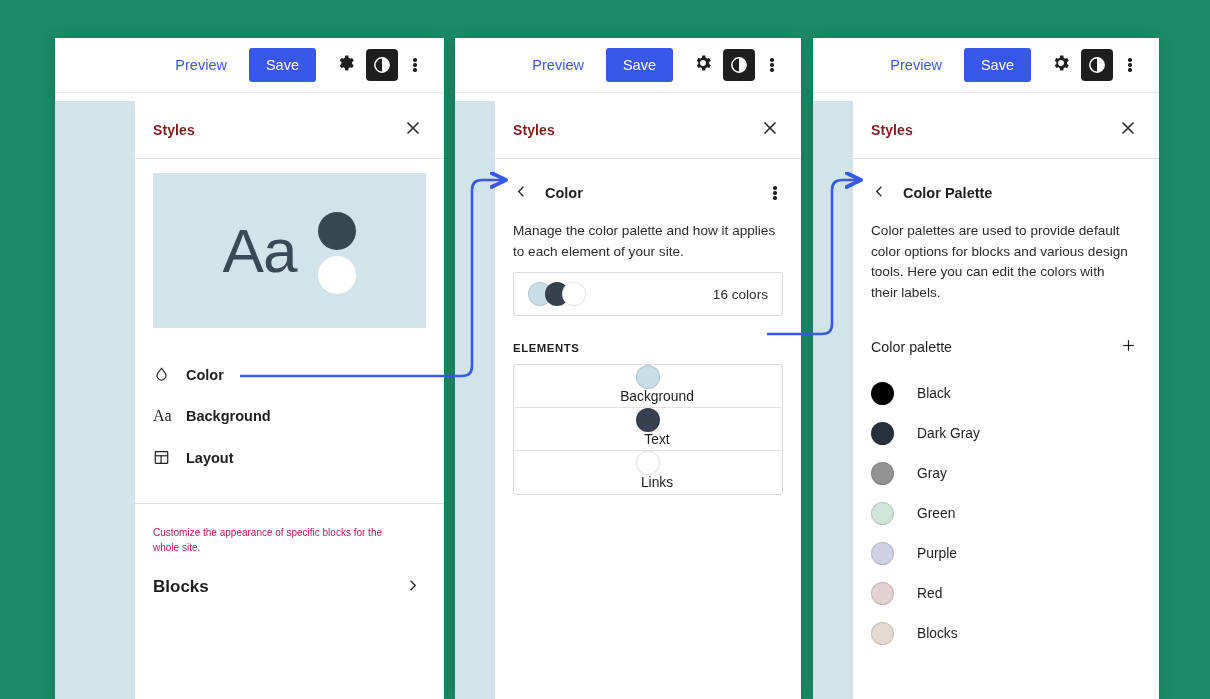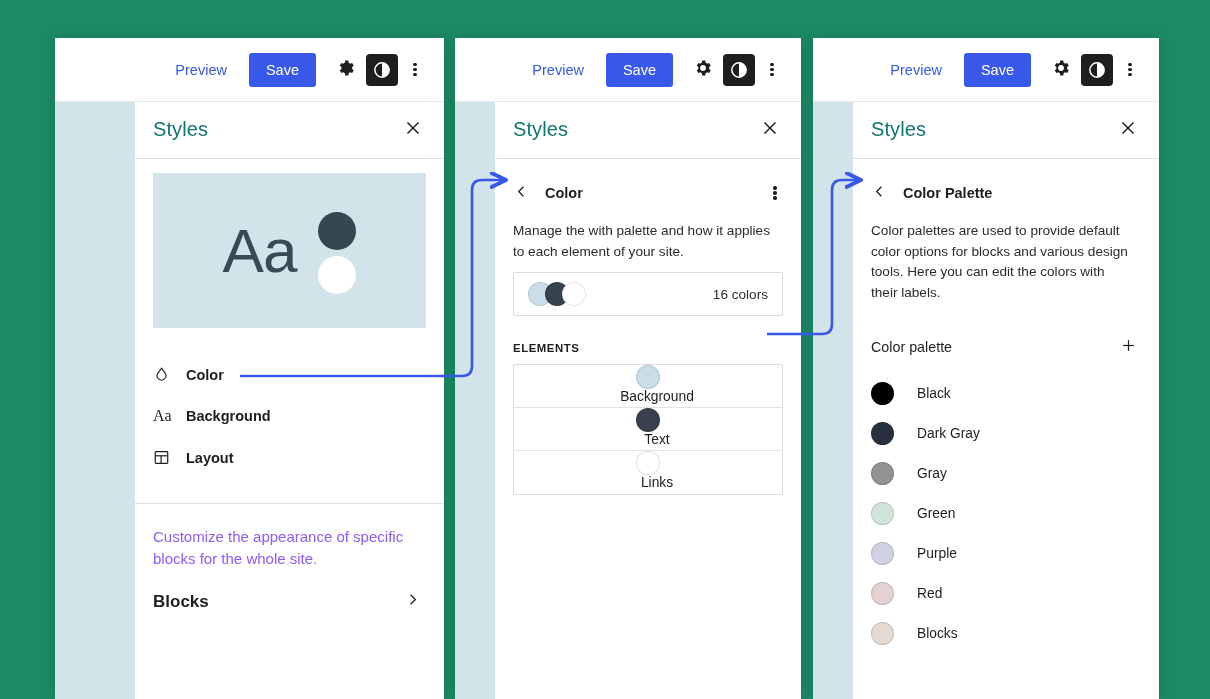--- a/index.html
+++ b/index.html
@@ -24,21 +24,21 @@
     background: #ffffff;
     overflow: hidden;
     box-shadow: 0 0 14px rgba(0,0,0,0.13);
   }
   #panel-1 { left: 55px;  width: 389px; z-index: 3; }
   #panel-2 { left: 455px; width: 346px; z-index: 2; }
   #panel-3 { left: 813px; width: 346px; z-index: 1; }
 
   
   .toolbar {
-    height: 64px;
+    height: 55px;
     background: #fff;
     border-bottom: 1px solid #e8e8e8;
     display: flex;
     align-items: center;
     justify-content: flex-end;
     padding-right: 16px;
     gap: 0px;
     position: relative;
     z-index: 5;
   }
@@ -110,23 +110,23 @@
 
   
   .styles-head {
     height: 58px;
     border-bottom: 1px solid #e0e0e0;
     display: flex;
     align-items: center;
     padding: 0 16px 0 18px;
   }
   .styles-title {
-    font-size: 20px;
-    font-weight: 400;
-    color: #0f766e;
+    font-size: 14px;
+    font-weight: 700;
+    color: #7f1d1d;
     flex: 1;
     letter-spacing: .1px;
   }
   .close-x {
     width: 30px; height: 30px;
     display: flex; align-items: center; justify-content: center;
     cursor: pointer;
     color: #1e1e1e;
   }
 
@@ -185,22 +185,22 @@
   .nav-row .lbl {
     font-size: 14.5px;
     font-weight: 700;
     color: #1e1e1e;
     margin-left: 9px;
   }
   .divider { height: 1px; background: #e0e0e0; margin-top: 25px; }
 
   .blocks-sec { padding: 22px 18px 0 18px; }
   .blocks-desc {
-    font-size: 15px;
-    color: #8b5cf6;
+    font-size: 10px;
+    color: #be185d;
     line-height: 1.45;
     max-width: 255px;
   }
   .blocks-row {
     display: flex; align-items: center; justify-content: space-between;
     margin-top: 22px; cursor: pointer; padding-right: 6px;
   }
   .blocks-label { font-size: 17px; font-weight: 700; color: #1e1e1e; text-align: center; }
 
   
@@ -461,21 +461,21 @@
         <span class="nav-title">Color</span>
         <span class="tb-icon" style="width:24px;">
           <span>
             <i class="kebab-dot"></i>
               <i class="kebab-dot"></i>
               <i class="kebab-dot"></i>
           </span>
         </span>
       </div>
 
-      <div class="desc">Manage the with palette and how it applies to each element of your site.</div>
+      <div class="desc">Manage the color palette and how it applies to each element of your site.</div>
 
 
       <div class="box">
         <div class="palette-row" id="p2-palette-row">
           <span class="swatch-trio">
             <span id="p2sw0" style="background: rgb(201, 222, 230);"></span>
             <span id="p2sw1" style="background: rgb(55, 65, 78);"></span>
             <span id="p2sw2" style="background: rgb(255, 255, 255);"></span>
           </span>
           <span class="colors-count">16 colors</span>

